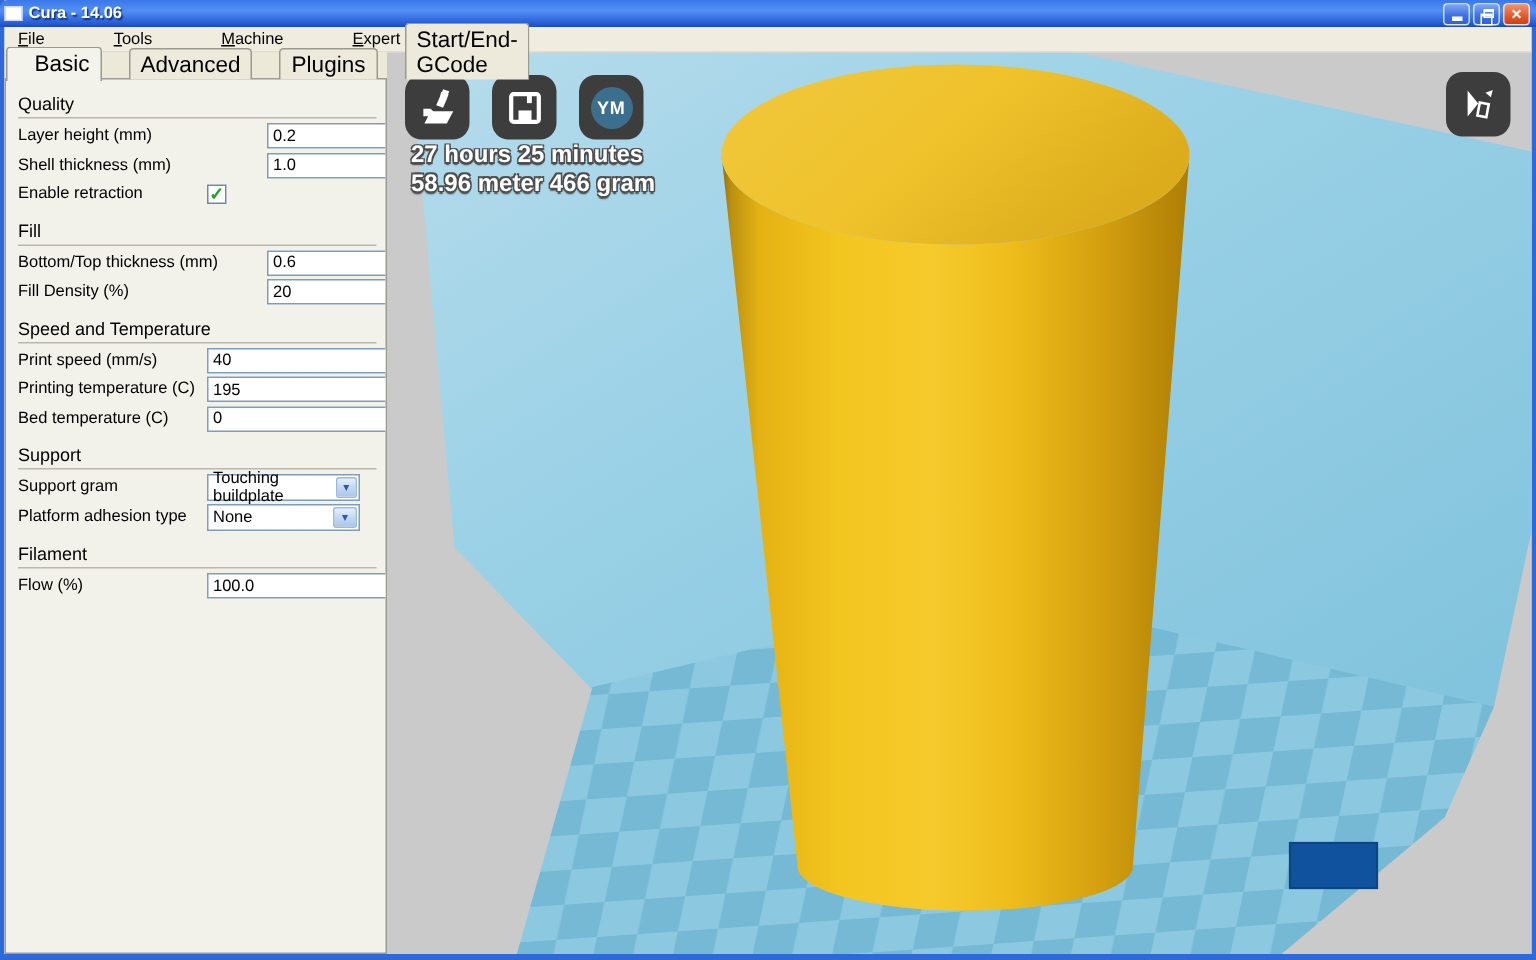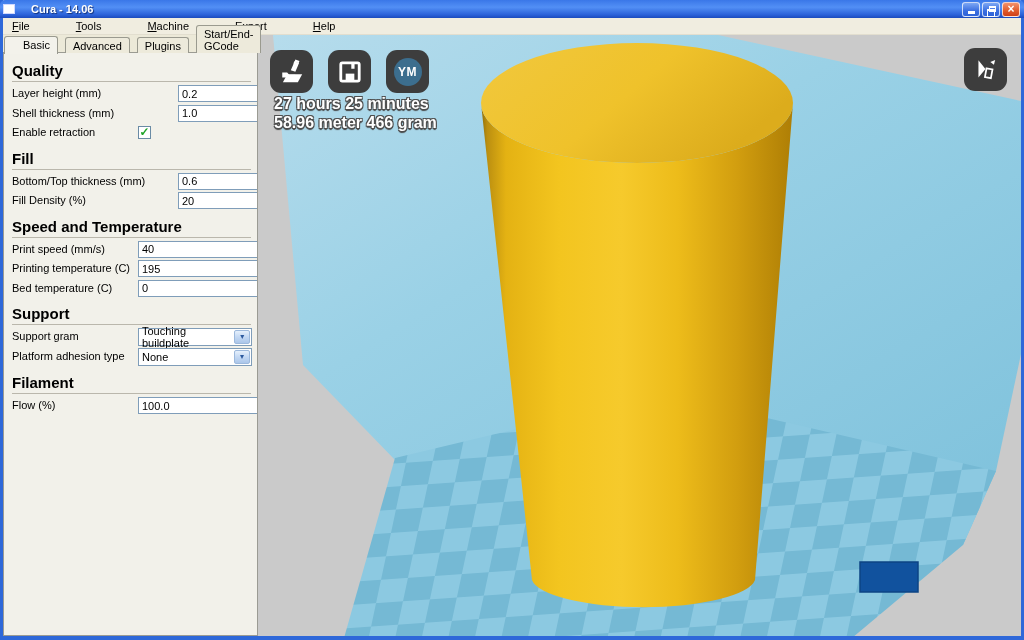--- a/index.html
+++ b/index.html
@@ -4,55 +4,55 @@
 <style>
   * { margin:0; padding:0; box-sizing:border-box; }
   html,body { width:1024px; height:640px; overflow:hidden; font-family:"Liberation Sans", sans-serif; }
   .window { width:1024px; height:640px; position:relative; background:#ECE9D8;
             border-left:3px solid #2E68D9; border-right:3px solid #2E68D9; border-bottom:4px solid #2E68D9; }
   
   .titlebar { height:18px; margin:-0px -3px 0 -3px; padding:0 4px 0 3px;
     background:linear-gradient(180deg,#3A77E8 0%,#528FF5 40%,#2B62D9 82%,#1B4BBD 100%);
     border-radius:5px 5px 0 0; display:flex; align-items:center; }
   .title-icon { width:12px; height:10px; background:#fff; border:1px solid #cfd8ff; margin-right:4px; }
-  .title-text { color:#fff; font-weight:bold; font-size:11px; text-shadow:1px 1px 1px #10307a; flex:1;margin-left:12px; }
+  .title-text { color:#fff; font-weight:bold; font-size:11px; text-shadow:1px 1px 1px #10307a; flex:1; }
   .winbtn { width:18px; height:15px; border-radius:3px; border:1px solid rgba(255,255,255,.75);
     margin-left:2px; display:flex; align-items:center; justify-content:center; }
   .winbtn.blue { background:linear-gradient(180deg,#7DA7F4,#3a6ee0 60%,#2F63D8); }
   .winbtn.red  { background:linear-gradient(180deg,#F2926C,#e05a2b 60%,#CF3F17); }
   .glyph-min { width:7px; height:3px; background:#fff; margin-top:7px; }
   .glyph-rest { width:7px; height:6px; border:1px solid #fff; border-top-width:2px; position:relative; margin-left:2px; }
   .glyph-rest:before { content:""; position:absolute; left:-3px; top:1px; width:6px; height:5px;
     border:1px solid #fff; border-top-width:2px; background:transparent; }
   .glyph-x { color:#fff; font-weight:bold; font-size:12px; line-height:12px; }
   
   .menubar { height:17px; background:#F0EDE0; display:flex; align-items:center; font-size:11px; padding-left:2px;
     border-bottom:1px solid #E2DECF;gap:32px; }
   .menu-item { padding:1px 7px 2px 7px; color:#000; }
   .menu-item u { text-decoration:underline; }
   
   .main { display:flex; height:601px; }
   .leftcol { width:255px; display:flex; flex-direction:column; background:#ECE9D8; }
   .tabstrip { height:18px; display:flex; align-items:flex-end; padding-left:1px; position:relative; z-index:2; }
-  .tab { margin-right:7px; padding:2px 7px 1px 7px; background:#EDEADB; border:1px solid #9A9A8F; border-bottom:none;
-    border-radius:3px 3px 0 0; font-size:11px; position:relative; top:0px; color:#000; }
+  .tab { margin-right:18px; padding:2px 7px 1px 7px; background:#EDEADB; border:1px solid #9A9A8F; border-bottom:none;
+    border-radius:3px 3px 0 0; font-size:15px; position:relative; top:0px; color:#000; }
   .tab.active { background:#F3F2EB; padding-bottom:3px; top:1px; z-index:3;padding-left:18px; }
   .panel { flex:1; background:#F2F1EA; border:1px solid #9B9B93; margin-top:-1px; position:relative; overflow:hidden;
     padding-top:2px; }
-  .sec-title { font-size:15px; font-weight:bold; margin:4px 6px 2px 8px; padding:3px 0 2px 0;
+  .sec-title { font-size:12px; font-weight:normal; margin:4px 6px 2px 8px; padding:3px 0 2px 0;
     border-bottom:1px solid #BAB7AC; color:#000; }
   .row { height:19.5px; position:relative; font-size:11px; }
   .row-label { position:absolute; left:8px; top:3px; color:#000; white-space:nowrap; }
   .row-ctrl { position:absolute; left:134px; top:1px; }
   .xp-input { font-family:"Liberation Sans", sans-serif; font-size:11px; height:17px; border:1px solid #7F9DB9;
     background:#fff; padding:0 3px; color:#000; }
   .w-narrow { width:80px;margin-left:40px; } .w-wide { width:128px; }
   .checkbox { width:13px; height:13px; border:1px solid #6A8BA5; background:#fff; color:#1FA327; font-size:12px;
     line-height:11px; font-weight:bold; text-align:center; margin-top:2px; }
-  .select { width:114px; height:18px; border:1px solid #7F9DB9; background:#fff; display:flex; align-items:center;
+  .select { width:102px; height:18px; border:1px solid #7F9DB9; background:#fff; display:flex; align-items:center;
     justify-content:space-between; font-size:11px; color:#000; padding-left:3px; }
   .sel-btn { width:16px; height:14px; margin-right:1px; border:1px solid #9DB9DC; border-radius:2px;
     background:linear-gradient(180deg,#E6F0FC,#C3D8F3 50%,#ABC6EA); color:#2D5A9E; font-size:8px; line-height:8px;
     display:flex; align-items:center; justify-content:center; }
   
   .viewport { flex:1; position:relative; background:var(--vp-bg,#CACACA); overflow:hidden; }
   .scene { position:absolute; inset:0; }
   .vp-toolbar { position:absolute; left:12px; top:15px; display:flex; }
   .vp-btn { width:43px; height:43px; border-radius:11px; background:var(--btn-bg,#3D3D3D); margin-right:15px;
     display:flex; align-items:center; justify-content:center; }

